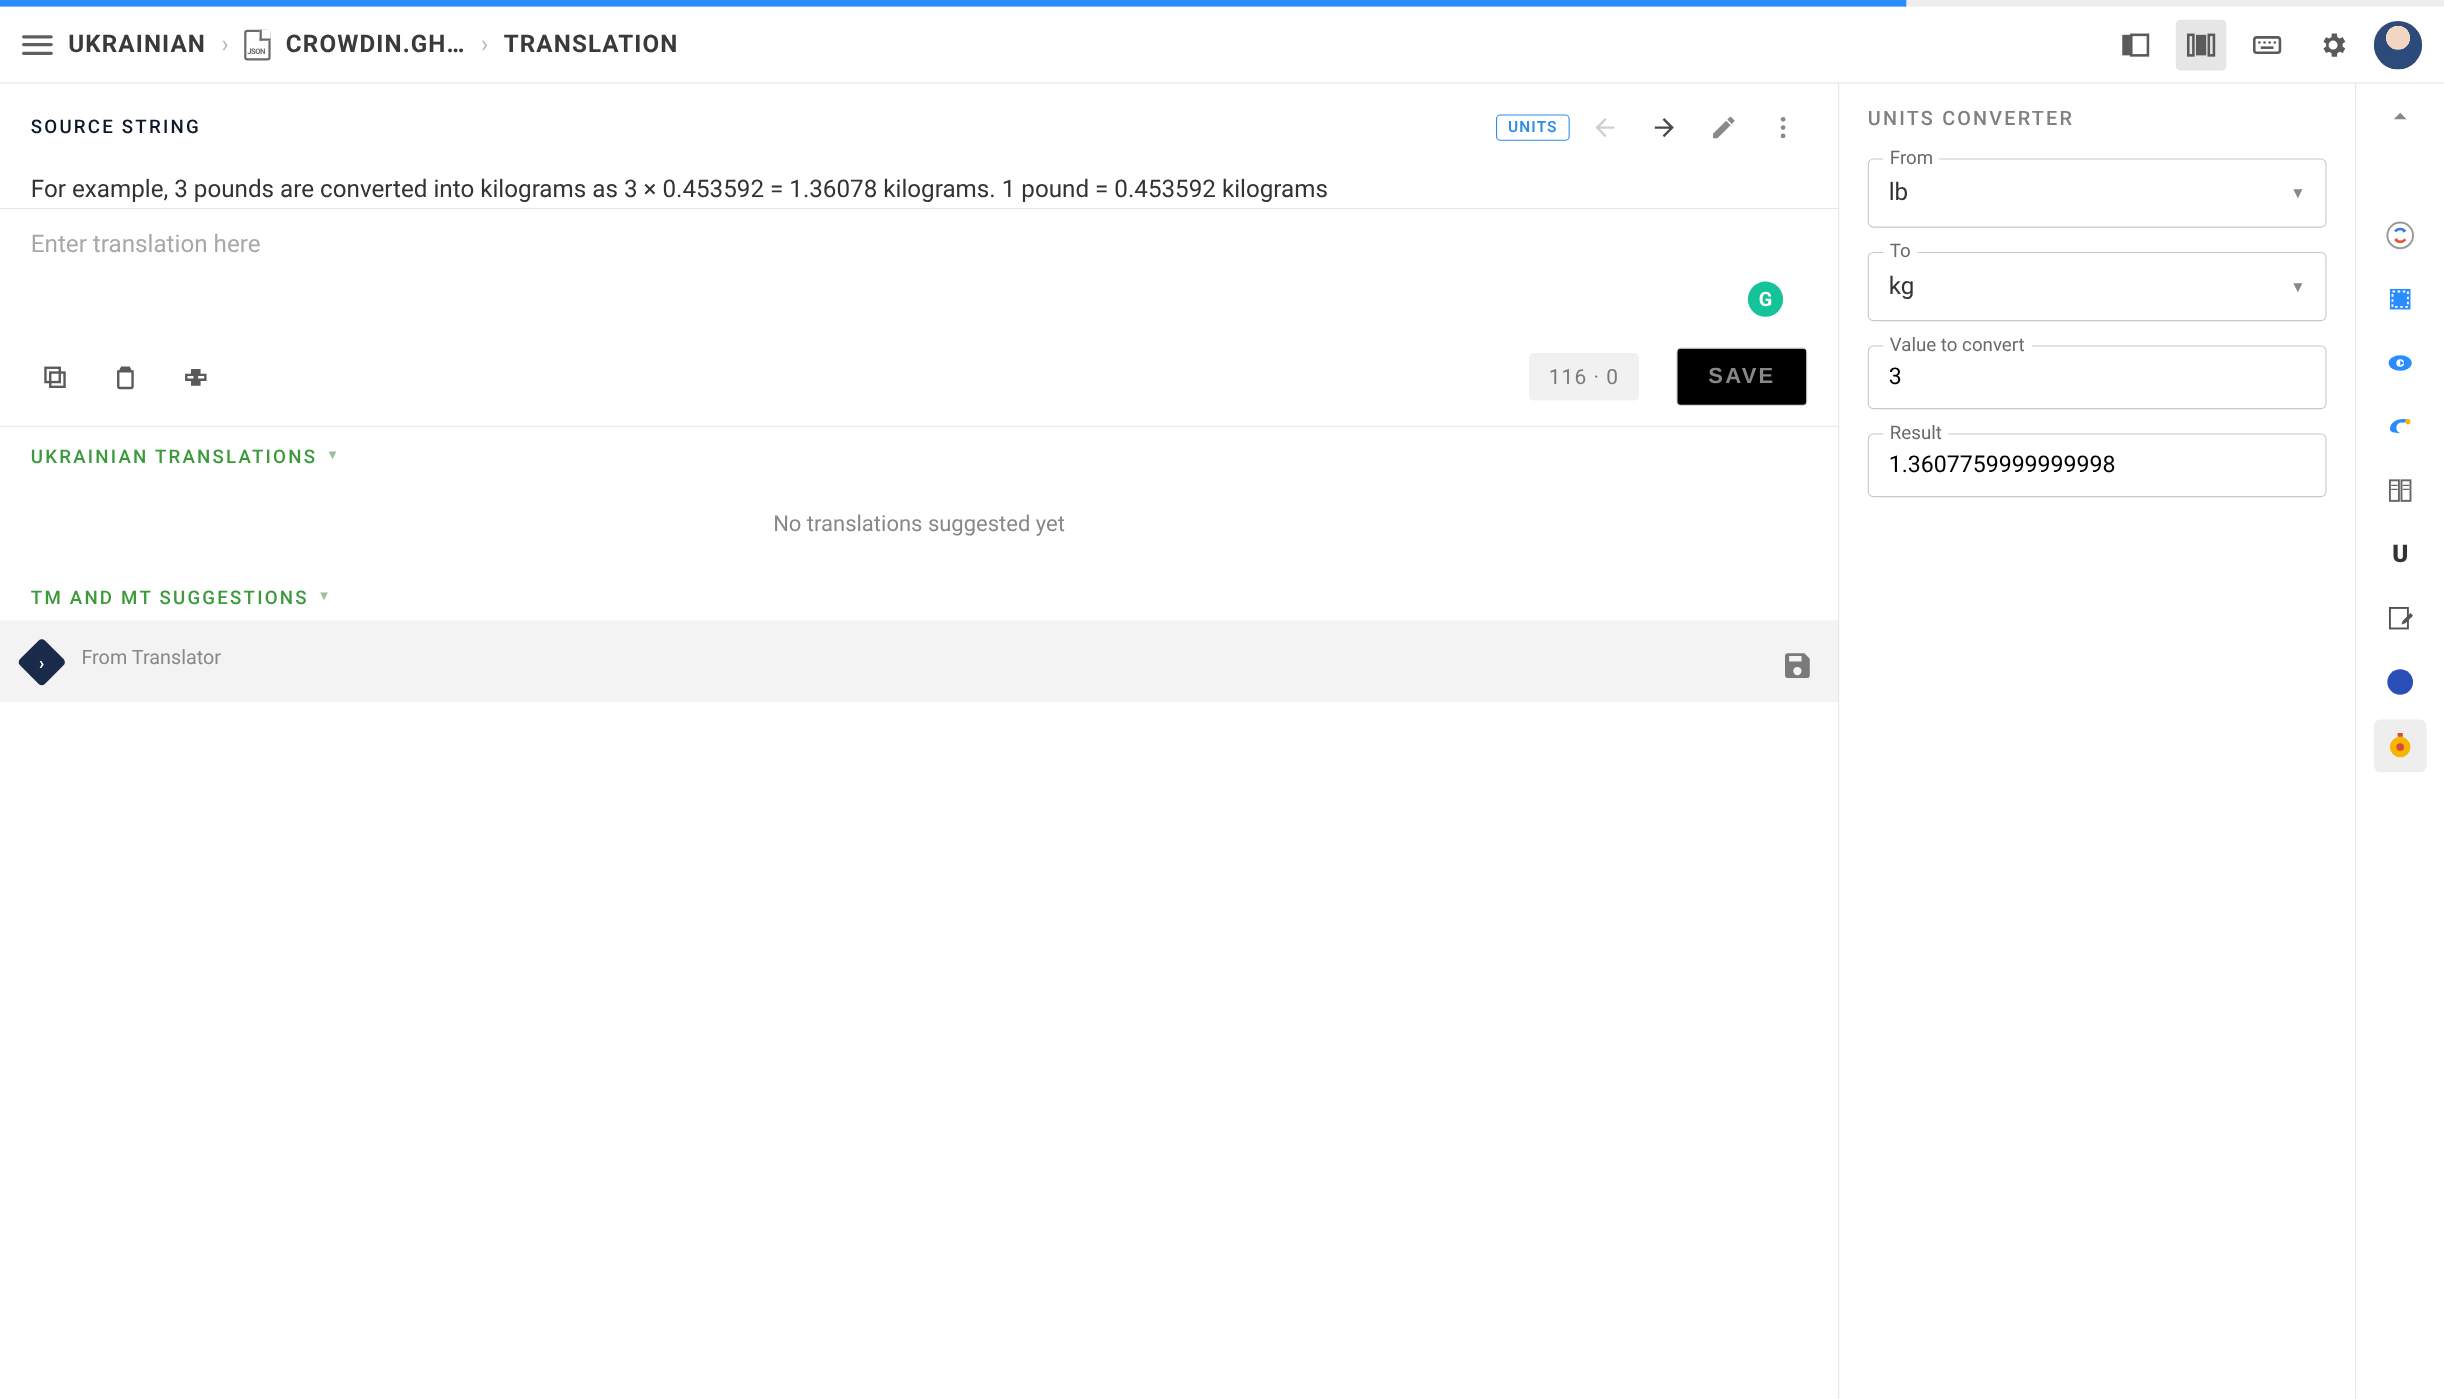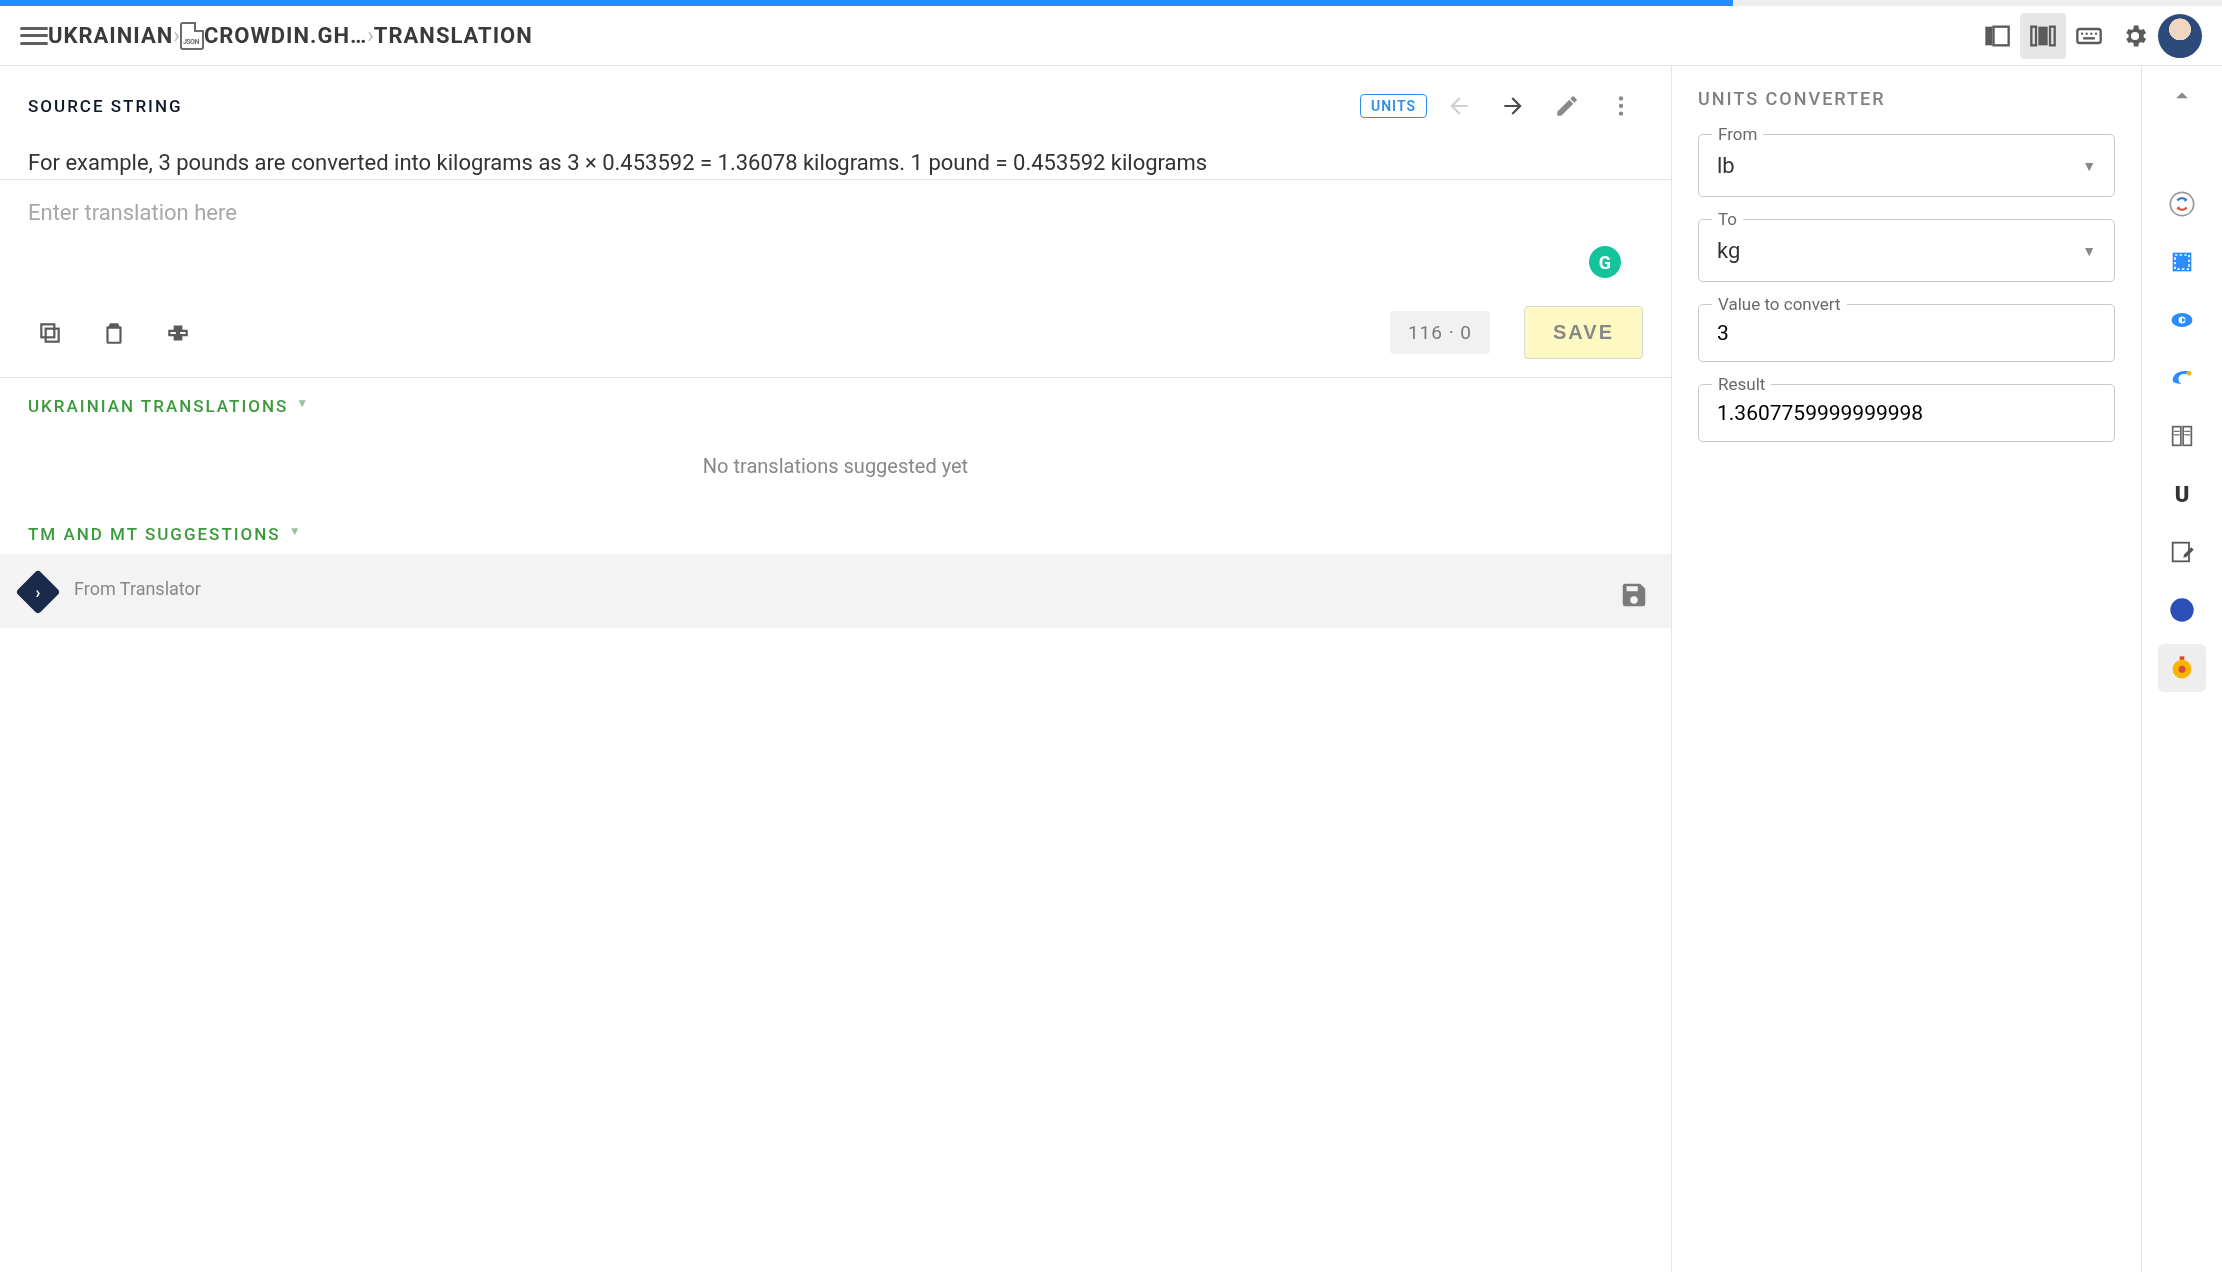--- a/index.html
+++ b/index.html
@@ -4,21 +4,21 @@
 <style>
   * { box-sizing: border-box; margin: 0; padding: 0; }
   html, body { height: 100%; font-family: -apple-system, BlinkMacSystemFont, "Segoe UI", Roboto, Helvetica, Arial, sans-serif; background: #fff; color: #333; }
   body { display: flex; flex-direction: column; overflow: hidden; }
 
   
   .progress { height: 6px; background: #eee; position: relative; }
   .progress .fill { height: 100%; background: #2b8cff; width: 78%; }
 
   
-  .header { display: flex; align-items: center; height: 60px; border-bottom: 1px solid #e5e5e5; padding: 0 20px; }
+  .header { display: flex; align-items: center; height: 70px; border-bottom: 1px solid #e5e5e5; padding: 0 20px; gap: 14px; }
   .ham { width: 28px; height: 22px; display: flex; flex-direction: column; justify-content: space-between; cursor: pointer; padding: 2px 0;}
   .ham span { display:block; height: 3px; background:#5f5f5f; border-radius:2px; }
   .crumb { font-size: 22px; font-weight: 700; letter-spacing: 1px; color: #3a3a3a; }
   .chev { color:#b7b7b7; font-size:22px; }
   .fileico { width:24px; height:28px; border:2px solid #6a6a6a; border-radius:3px; position:relative; }
   .fileico::after{ content:"JSON"; font-size:7px; position:absolute; bottom:2px; left:1px; color:#6a6a6a; font-weight:bold; letter-spacing:-0.5px;}
   .fileico::before{ content:""; position:absolute; top:-2px; right:-2px; width:8px; height:8px; background:#fff; border-left:2px solid #6a6a6a; border-bottom:2px solid #6a6a6a;}
   .spacer { flex:1; }
   .hbtn { width:46px; height:46px; display:flex; align-items:center; justify-content:center; border-radius:4px; cursor:pointer; color:#5a5a5a; }
   .hbtn.active { background:#e6e6e6; }
@@ -43,21 +43,21 @@
   .ibtn svg { width:26px; height:26px; fill:currentColor; }
   .srcstr { font-size:22px; line-height:1.5; color:#333; margin-top:18px; padding-right:40px;}
   .context { margin-top:26px; color:#3b9a3b; font-weight:500; letter-spacing:2px; font-size:17px; display:flex; align-items:center; gap:8px; cursor:pointer; padding-bottom:14px;}
   .context .tri { font-size:12px; color:#b7b7b7; }
   .trans-input-wrap { position:relative; border-top:1px solid #e5e5e5; }
   .trans-input { width:100%; min-height:110px; border:none; outline:none; resize:none; font-size:22px; padding:20px 28px; color:#333; font-family:inherit;}
   .trans-input::placeholder { color:#a8a8a8; }
   .grammarly { position:absolute; right:50px; bottom:16px; width:32px; height:32px; border-radius:50%; background:#15c39a; color:#fff; display:flex; align-items:center; justify-content:center; font-weight:bold; font-size:18px;}
   .trans-actions { display:flex; align-items:center; padding:12px 28px 18px; gap:20px; border-bottom:1px solid #e5e5e5;}
   .count { margin-left:auto; background:#f1f1f1; color:#7a7a7a; padding:10px 18px; border-radius:4px; font-size:19px; letter-spacing:1px;}
-  .savebtn { border:1px solid #d8d8d8; background:#fef9c3; color:#888; font-size:20px; font-weight:600; letter-spacing:2px; padding:14px 28px; border-radius:4px; margin-left:14px; cursor:pointer;}
+  .savebtn { border:1px solid #d8d8d8; background:#000000; color:#888; font-size:20px; font-weight:600; letter-spacing:2px; padding:14px 28px; border-radius:4px; margin-left:14px; cursor:pointer;}
   .green-head { color:#3b9a3b; font-weight:500; letter-spacing:2px; font-size:17px; display:flex; align-items:flex-start; gap:8px; cursor:pointer;}
   .green-head .tri{ color:#9cbf9c; font-size:12px;}
   .notrans { text-align:center; color:#888; font-size:20px; padding:38px 0 46px;}
   .sugg { background:#f3f3f3; padding:18px 22px; display:flex; gap:20px; align-items:flex-start; margin-top:10px;}
   .sugg-ico { width:32px; height:32px; background:#1a2a4a; transform:rotate(45deg); display:flex; align-items:center; justify-content:center; flex-shrink:0; margin-top:4px; border-radius:4px;}
   .sugg-ico span{ transform:rotate(-45deg); color:#fff; font-size:16px; font-weight:bold;}
   .sugg-text { font-size:21px; line-height:1.5; color:#333; flex:1; padding-right:20px;}
   .sugg-src { color:#888; font-size:18px; margin-top:6px;}
   .disk { width:30px; height:30px; color:#7a7a7a; flex-shrink:0; cursor:pointer; margin-top:8px;}
 

